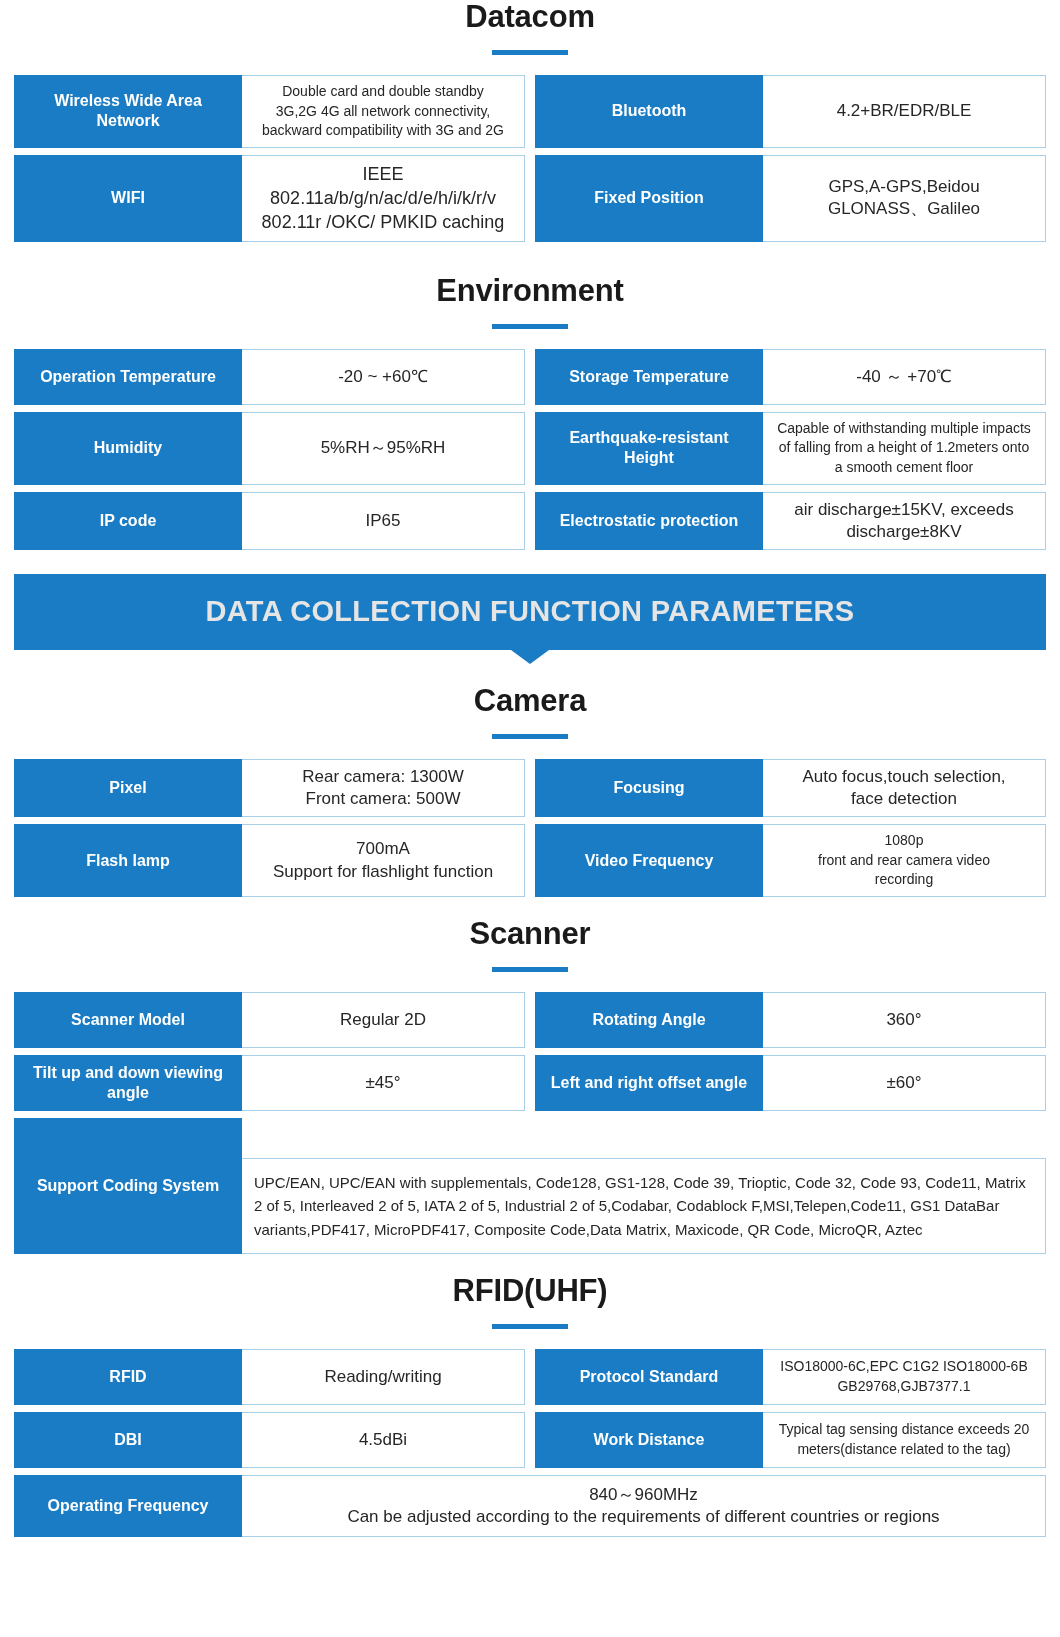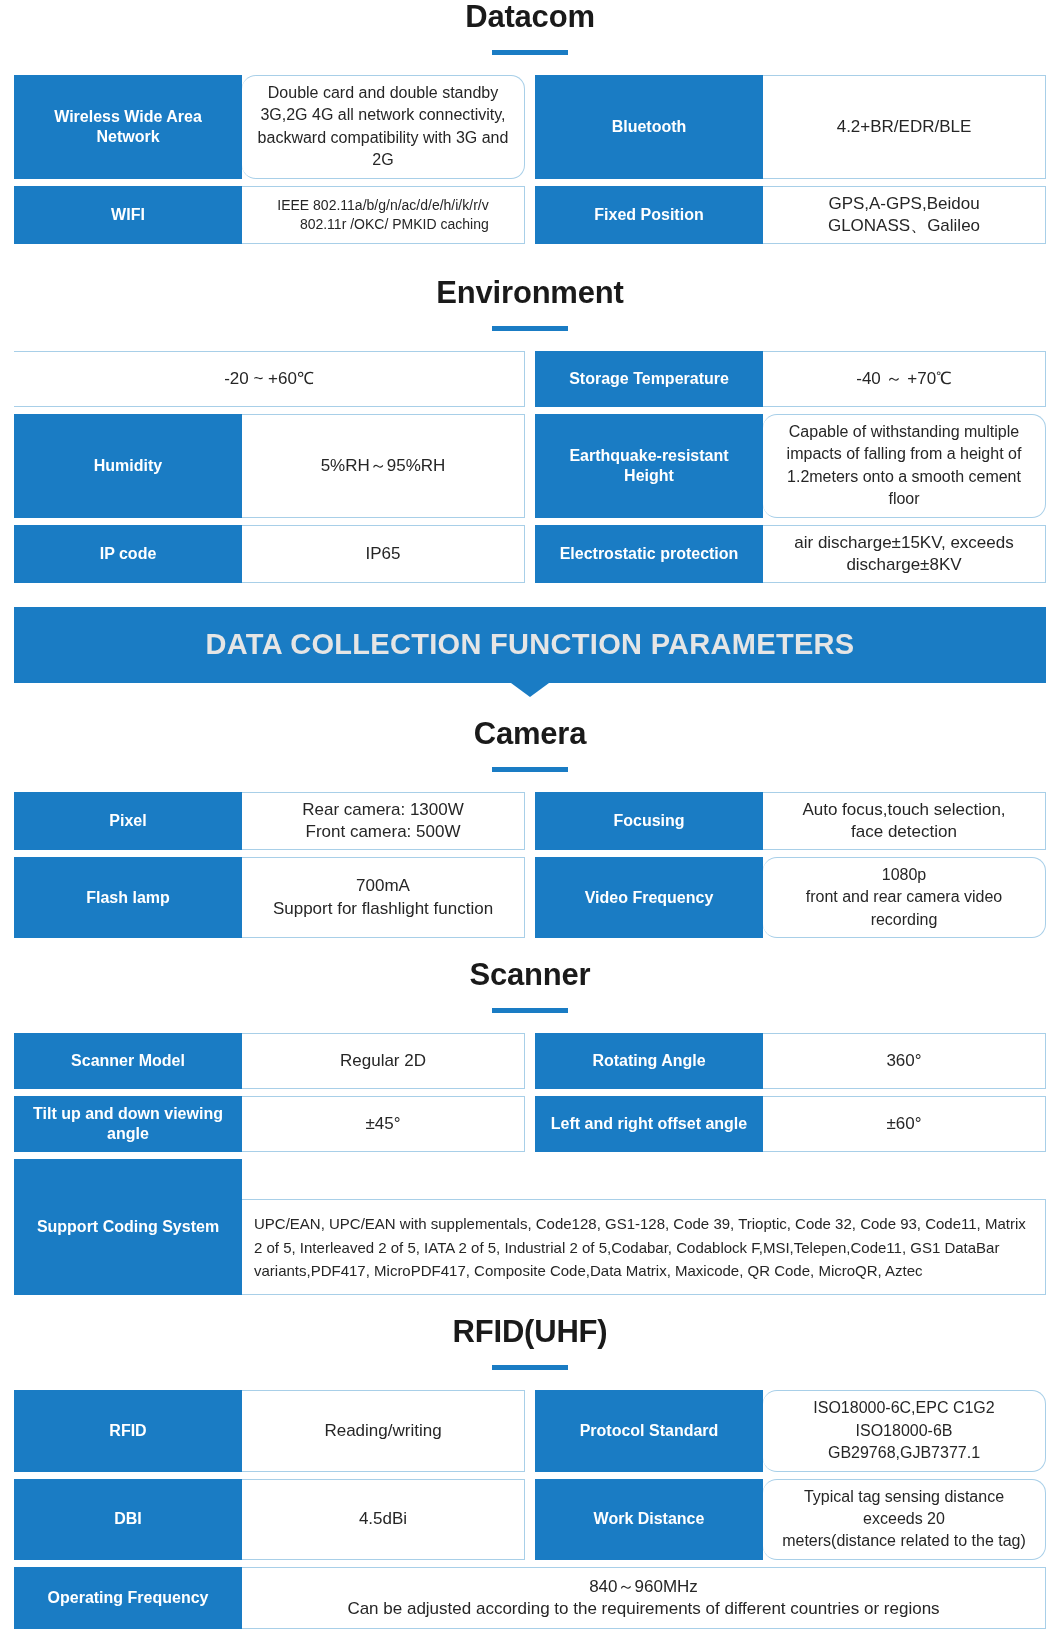--- a/index.html
+++ b/index.html
@@ -81,22 +81,22 @@
     display: flex;
     align-items: center;
     justify-content: center;
     text-align: center;
     padding: 6px 10px;
     font-size: 17px;
     line-height: 1.3;
     color: #262626;
     white-space: pre-line;
   }
-  .val.sm   { font-size: 14px; line-height: 1.35; text-align: right; }
-  .val.xs   { font-size: 16px; line-height: 1.4; border-radius: 14px; }
+  .val.sm   { font-size: 18px; line-height: 1.35; }
+  .val.xs   { font-size: 14px; line-height: 1.4; }
   .val.para {
     justify-content: flex-start;
     text-align: left;
     font-size: 15px;
     line-height: 1.55;
     padding: 10px 12px;
     white-space: normal;
     margin-top: 40px;
   }
   .row.tall { min-height: 56px; }
@@ -142,20 +142,21 @@
 
   <div class="gap-md"></div>
   <div class="section-head">
     <div class="section-title">Environment</div>
     <div class="title-rule"></div>
   </div>
   <div class="gap-sm"></div>
 
   <div class="grid">
     <div class="row tall">
+      <div class="key">Operation Temperature</div>
       <div class="val">-20 ~ +60℃</div>
     </div>
     <div class="row tall">
       <div class="key">Storage Temperature</div>
       <div class="val">-40 ～ +70℃</div>
     </div>
     <div class="row tall">
       <div class="key">Humidity</div>
       <div class="val">5%RH～95%RH</div>
     </div>

